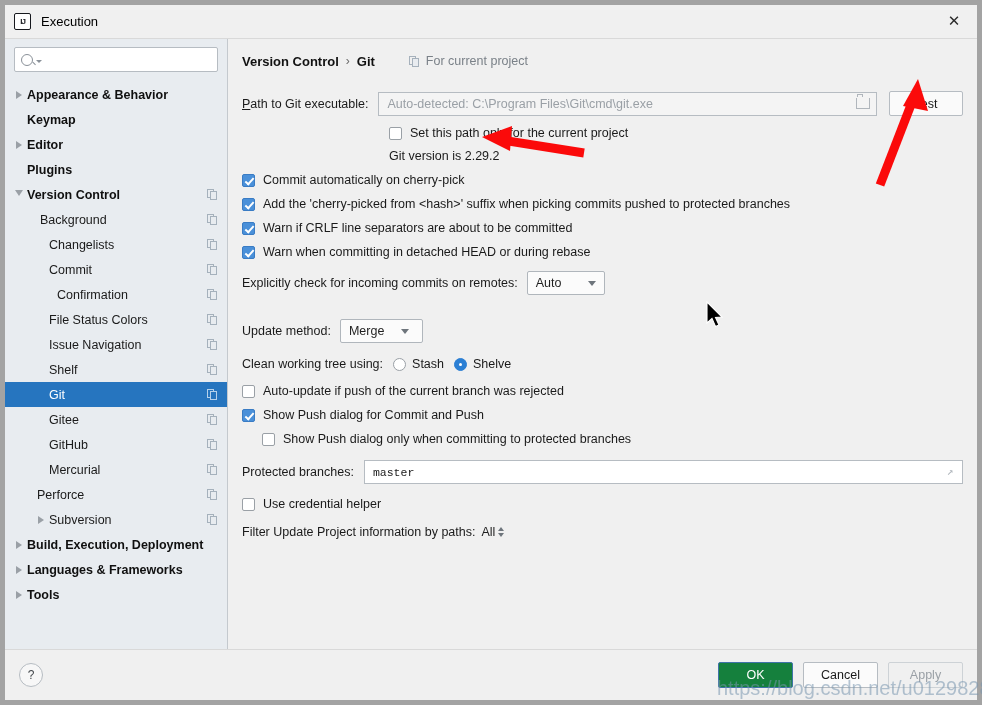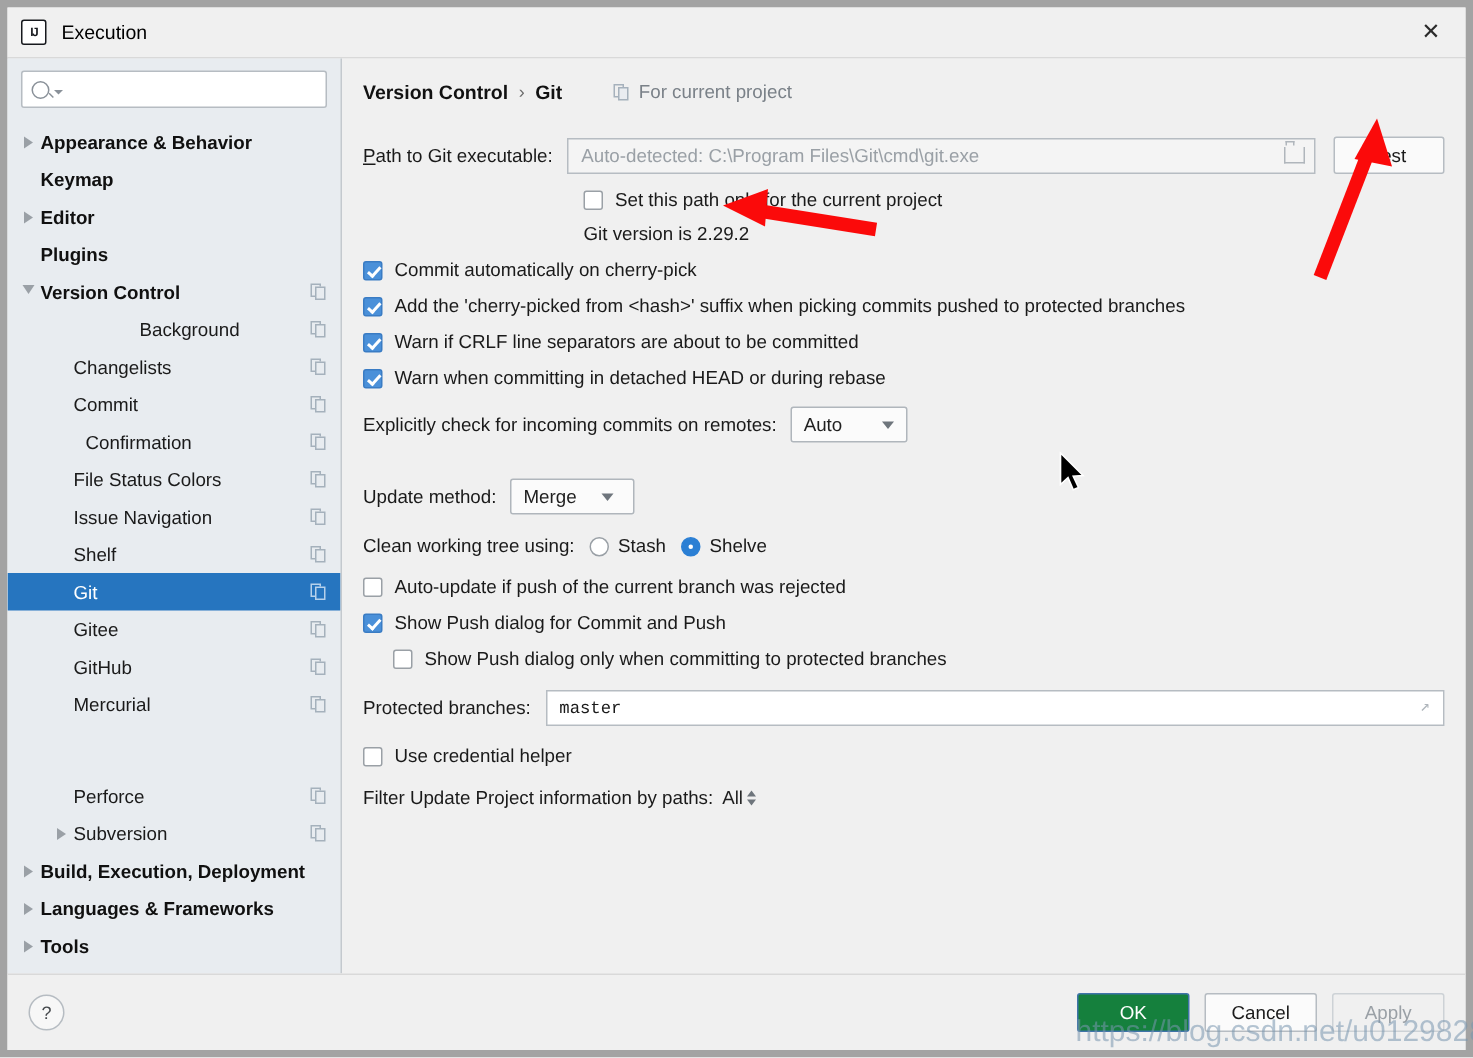--- a/index.html
+++ b/index.html
@@ -386,21 +386,21 @@
             <span class="twisty"></span>
             <span class="tree-label">Plugins</span>
           </div>
           <div class="tree-row bold" style="padding-left: 6px;">
             <span class="twisty open">
               <i></i>
             </span>
             <span class="tree-label">Version Control</span>
             <span class="copy-ico"></span>
           </div>
-          <div class="tree-row" style="padding-left: 44px; margin-left: 28px;">
+          <div class="tree-row" style="padding-left: 19px;">
             <span class="twisty"></span>
             <span class="tree-label">Background</span>
             <span class="copy-ico"></span>
           </div>
           <div class="tree-row" style="padding-left: 28px;">
             <span class="twisty"></span>
             <span class="tree-label">Changelists</span>
             <span class="copy-ico"></span>
           </div>
           <div class="tree-row" style="padding-left: 28px;">
@@ -441,21 +441,21 @@
           <div class="tree-row" style="padding-left: 28px;">
             <span class="twisty"></span>
             <span class="tree-label">GitHub</span>
             <span class="copy-ico"></span>
           </div>
           <div class="tree-row" style="padding-left: 28px;">
             <span class="twisty"></span>
             <span class="tree-label">Mercurial</span>
             <span class="copy-ico"></span>
           </div>
-          <div class="tree-row" style="padding-left: 28px; margin-top: 36px;">
+          <div class="tree-row" style="padding-left: 16px;">
             <span class="twisty"></span>
             <span class="tree-label">Perforce</span>
             <span class="copy-ico"></span>
           </div>
           <div class="tree-row" style="padding-left: 28px;">
             <span class="twisty">
               <i></i>
             </span>
             <span class="tree-label">Subversion</span>
             <span class="copy-ico"></span>

